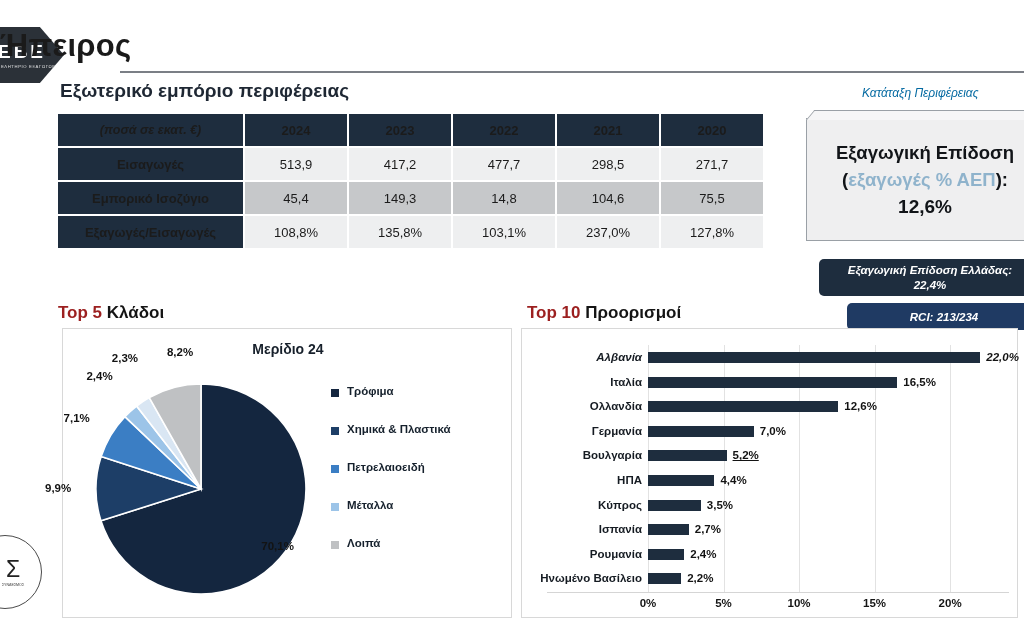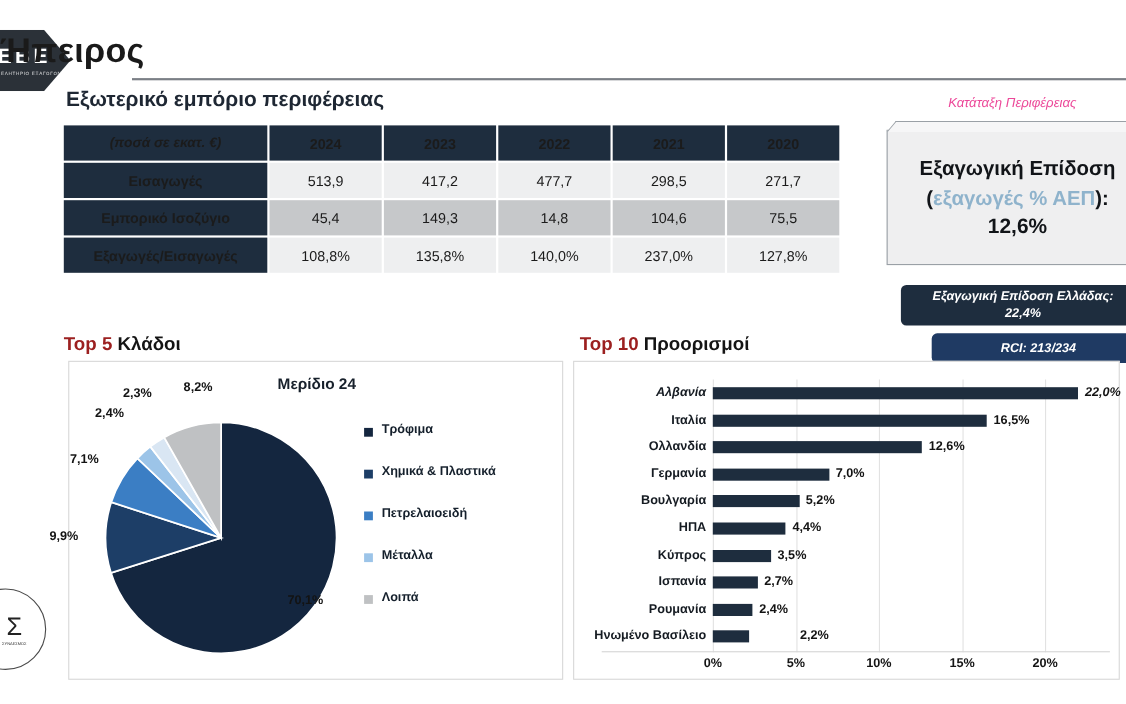--- a/index.html
+++ b/index.html
@@ -63,21 +63,21 @@
     background: #1e2d3e; color: #ffffff;
     font-weight: 700; font-size: 13px;
   }
   .th-dark.label-cell { font-style: italic; font-weight: 700; font-size: 12.5px; }
   .row-a td.val { background: #c6c8ca; }
   .row-b td.val { background: #eeeff0; }
 
   
   .rank-caption {
     position: absolute; left: 862px; top: 86px;
-    font-size: 12px; font-style: italic; color: #ec4899;
+    font-size: 12px; font-style: italic; color: #0369a1;
     white-space: nowrap;
   }
   .perf-box {
     position: absolute; left: 806px; top: 118px;
     width: 238px; height: 123px;
     background: #efeff0;
     border: 1px solid #9aa0a6;
     display: flex; flex-direction: column;
     align-items: center; justify-content: center;
     gap: 5px;
@@ -220,21 +220,21 @@
           <td class="val">45,4</td>
           <td class="val">149,3</td>
           <td class="val">14,8</td>
           <td class="val">104,6</td>
           <td class="val">75,5</td>
         </tr>
         <tr class="row-b">
           <td class="th-dark">Εξαγωγές/Εισαγωγές</td>
           <td class="val">108,8%</td>
           <td class="val">135,8%</td>
-          <td class="val">140,0%</td>
+          <td class="val">103,1%</td>
           <td class="val">237,0%</td>
           <td class="val">127,8%</td>
         </tr>
       </tbody>
   </table>
 
   <div class="rank-caption">Κατάταξη Περιφέρειας</div>
 
   <div class="perf-box">
     <div class="perf-l1">Εξαγωγική Επίδοση</div>
@@ -327,21 +327,21 @@
           <div class="bar-val" style="left: 322.34px;">12,6%</div>
         </div>
         <div class="bar-row" style="left: 0px; top: 89.8px; width: 497px;">
           <div class="bar-cat" style="right: 377px;">Γερμανία</div>
           <div class="bar-rect" style="left: 126px; width: 105.745px; background: rgb(30, 45, 62);"></div>
           <div class="bar-val" style="left: 237.745px;">7,0%</div>
         </div>
         <div class="bar-row" style="left: 0px; top: 114.4px; width: 497px;">
           <div class="bar-cat" style="right: 377px;">Βουλγαρία</div>
           <div class="bar-rect" style="left: 126px; width: 78.5532px; background: rgb(30, 45, 62);"></div>
-          <div class="bar-val" style="left: 210.553px;">5,2%</div>
+          <div class="bar-val" style="left: 210.553px; text-decoration: underline;">5,2%</div>
         </div>
         <div class="bar-row" style="left: 0px; top: 139px; width: 497px;">
           <div class="bar-cat" style="right: 377px;">ΗΠΑ</div>
           <div class="bar-rect" style="left: 126px; width: 66.4681px; background: rgb(30, 45, 62);"></div>
           <div class="bar-val" style="left: 198.468px;">4,4%</div>
         </div>
         <div class="bar-row" style="left: 0px; top: 163.6px; width: 497px;">
           <div class="bar-cat" style="right: 377px;">Κύπρος</div>
           <div class="bar-rect" style="left: 126px; width: 52.8723px; background: rgb(30, 45, 62);"></div>
           <div class="bar-val" style="left: 184.872px;">3,5%</div>
@@ -352,21 +352,21 @@
           <div class="bar-val" style="left: 172.787px;">2,7%</div>
         </div>
         <div class="bar-row" style="left: 0px; top: 212.8px; width: 497px;">
           <div class="bar-cat" style="right: 377px;">Ρουμανία</div>
           <div class="bar-rect" style="left: 126px; width: 36.2553px; background: rgb(30, 45, 62);"></div>
           <div class="bar-val" style="left: 168.255px;">2,4%</div>
         </div>
         <div class="bar-row" style="left: 0px; top: 237.4px; width: 497px;">
           <div class="bar-cat" style="right: 377px;">Ηνωμένο Βασίλειο</div>
           <div class="bar-rect" style="left: 126px; width: 33.234px; background: rgb(30, 45, 62);"></div>
-          <div class="bar-val" style="left: 165.234px; margin-left: 40px;">2,2%</div>
+          <div class="bar-val" style="left: 165.234px;">2,2%</div>
         </div>
         <div class="tick-lbl" style="left: 126px;">0%</div>
         <div class="tick-lbl" style="left: 201.532px;">5%</div>
         <div class="tick-lbl" style="left: 277.064px;">10%</div>
         <div class="tick-lbl" style="left: 352.596px;">15%</div>
         <div class="tick-lbl" style="left: 428.128px;">20%</div>
       </div>
   </div>
 
   <div class="circ-mark">

